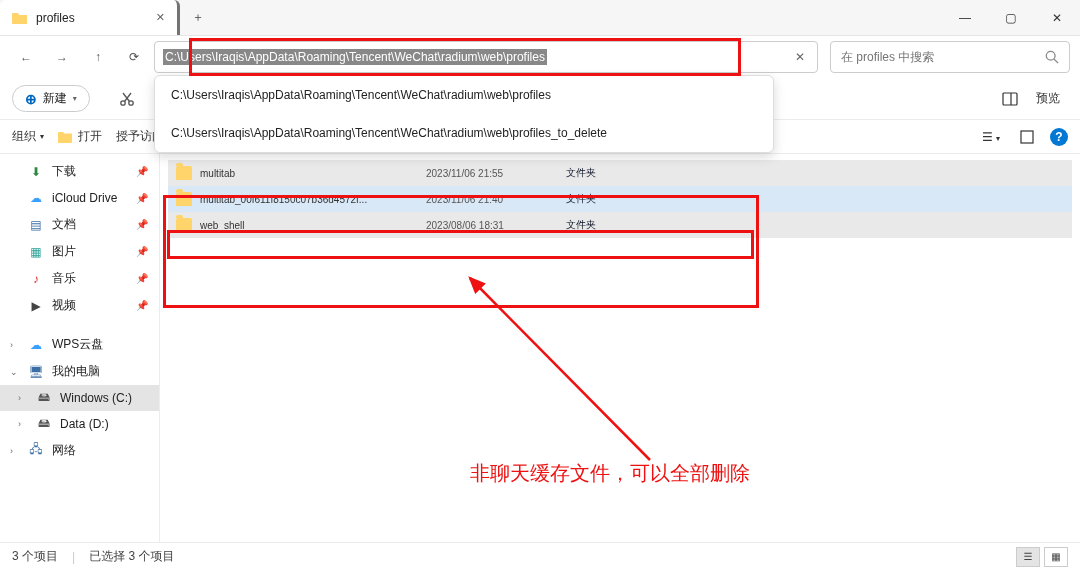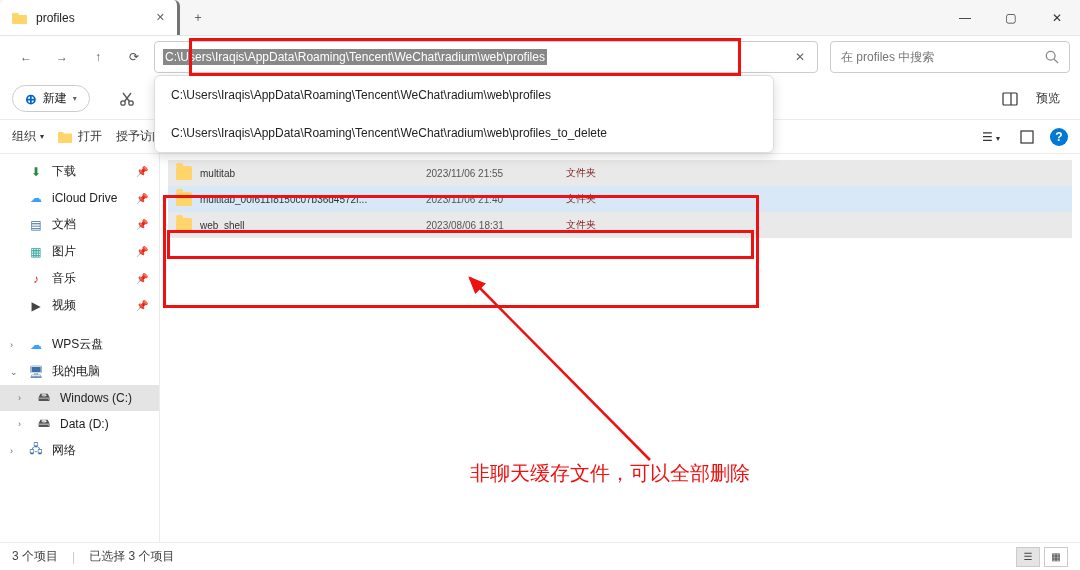--- a/index.html
+++ b/index.html
@@ -62,21 +62,21 @@
   .col-type { width: 100px; }
   .col-size { width: 60px; }
   .sortind { font-size: 8px; color: #666; margin-left: auto; margin-right: 20px; }
   .filerow { display: flex; align-items: center; padding: 6px 8px; font-size: 10px; color: #333; cursor: pointer; }
   .filerow.sel { background: #d9e8f7; }
   .filerow.hover { background: #e9e9e9; }
   .filerow .fico { width: 16px; height: 14px; background: #ffd56b; border-radius: 2px 2px 0 0; margin-right: 8px; position: relative; }
   .filerow .fico::before { content:""; position:absolute; top:-3px; left:0; width:7px; height:3px; background:#ffd56b; border-radius:2px 2px 0 0; }
   .filerow .fname { width: 226px; white-space: nowrap; overflow: hidden; text-overflow: ellipsis; }
   .filerow .fdate { width: 140px; color: #555; }
-  .filerow .ftype { width: 100px; color: #7f1d1d; }
+  .filerow .ftype { width: 100px; color: #0f172a; }
   .filerow .fsize { width: 60px; }
 
   .previewpane { width: 250px; border-left: 1px solid #ececec; display: flex; align-items: center; justify-content: center; color: #888; font-size: 12px; }
 
   
   .statusbar { height: 28px; border-top: 1px solid #ececec; display: flex; align-items: center; padding: 0 12px; font-size: 12px; color: #444; gap: 14px; }
   .statusbar .divider { color: #ccc; }
   .statusbar .viewsw { margin-left: auto; display: flex; gap: 4px; }
   .vswbtn { width: 24px; height: 20px; border: 1px solid #ccc; display: flex; align-items: center; justify-content: center; font-size: 10px; cursor: pointer; }
   .vswbtn.on { background: #e4e4e4; }

